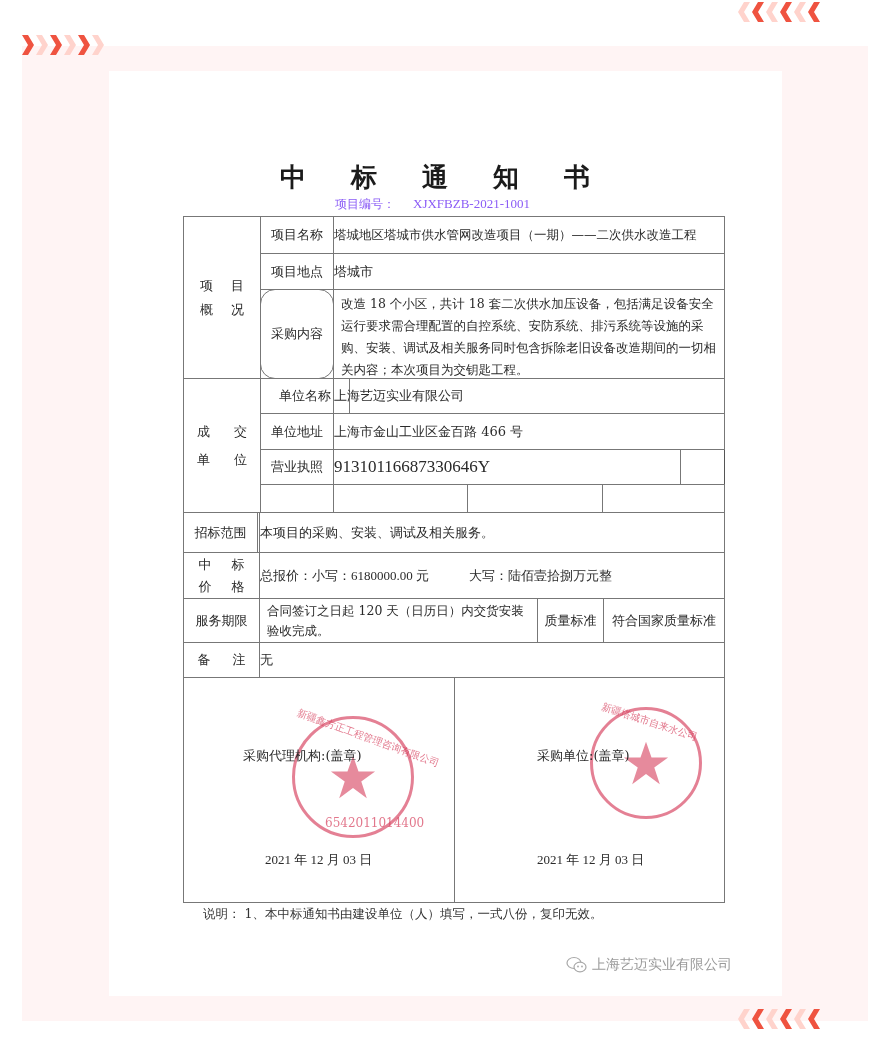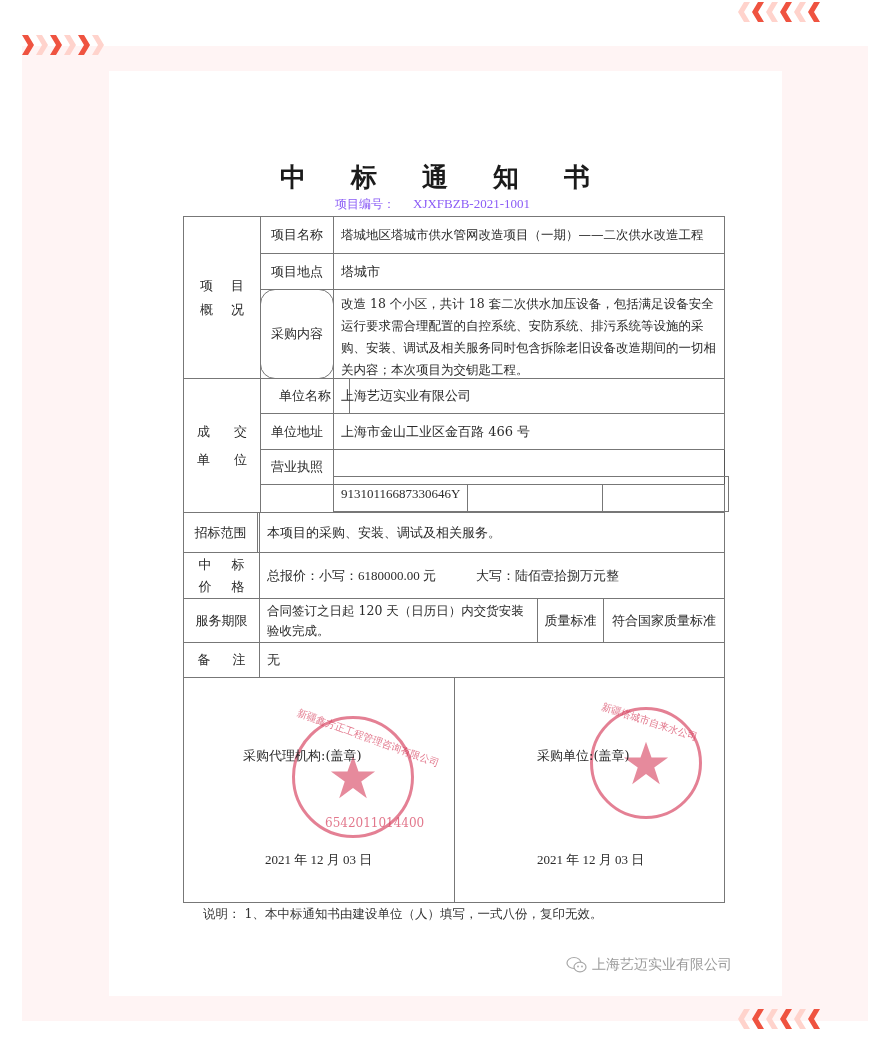--- a/index.html
+++ b/index.html
@@ -27,21 +27,21 @@
   .proj-no {
     position: absolute; left: 335px; top: 196px; font-size: 12px; color: #8b5cf6;
   }
   .proj-no .val { margin-left: 18px; font-family: "Liberation Serif", serif; font-size: 13px; }
   .tbl { position: absolute; border: 1px solid #555; box-sizing: border-box; }
   .cell {
     position: absolute; box-sizing: border-box; border: 1px solid #777;
     font-size: 13px; display: flex; align-items: center; color: #2a2a2a;
   }
   .cell.c { justify-content: center; text-align: left; }
-  .cell.l { padding-left: 7px; }
+  .cell.l { }
   .cell.multi { padding: 3px 7px; line-height: 22px; align-items: flex-start; }
   .vert { display: grid; grid-template-columns: 1fr 1fr; column-gap: 18px; row-gap: 6px; font-size: 13px; }
   .stamp {
     position: absolute; border-radius: 50%; border: 3px solid rgba(214,60,90,0.65);
     box-sizing: border-box; display: flex; align-items: center; justify-content: center;
   }
   .stamp svg { width: 46px; height: 46px; }
   .stamp-text {
     position: absolute; font-size: 10px; color: rgba(214,60,90,0.7);
     white-space: nowrap;
@@ -131,21 +131,21 @@
     <span>交</span>
     <span>单</span>
     <span>位</span>
   </div>
 </div>
 <div class="cell c" style="left:260px; top:378px; width:90px; height:36px;">单位名称</div>
 <div class="cell l" style="left:333px; top:378px; width:392px; height:36px;">上海艺迈实业有限公司</div>
 <div class="cell c" style="left:260px; top:413px; width:74px; height:37px;">单位地址</div>
 <div class="cell l" style="left:333px; top:413px; width:392px; height:37px;">上海市金山工业区金百路 466 号</div>
 <div class="cell c" style="left:260px; top:449px; width:74px; height:36px;">营业执照</div>
-<div class="cell l" style="left:333px; top:476px; width:396px; height:36px; font-family:'Liberation Serif',serif; font-size:13px;">91310116687330646Y</div>
+<div class="cell l" style="left:333px; top:449px; width:348px; height:36px; font-family:'Liberation Serif',serif; font-size:17px;">91310116687330646Y</div>
 <div class="cell" style="left:260px; top:484px; width:74px; height:29px;"></div>
 <div class="cell" style="left:333px; top:484px; width:135px; height:29px;"></div>
 <div class="cell" style="left:467px; top:484px; width:136px; height:29px;"></div>
 <div class="cell" style="left:602px; top:484px; width:123px; height:29px;"></div>
 
 <div class="cell c" style="left:183px; top:512px; width:75px; height:41px;">招标范围</div>
 <div class="cell l" style="left:259px; top:512px; width:466px; height:41px;">本项目的采购、安装、调试及相关服务。</div>
 
 <div class="cell c" style="left:183px; top:552px; width:77px; height:47px;">
   <div class="vert" style="column-gap:20px; row-gap:4px;">

